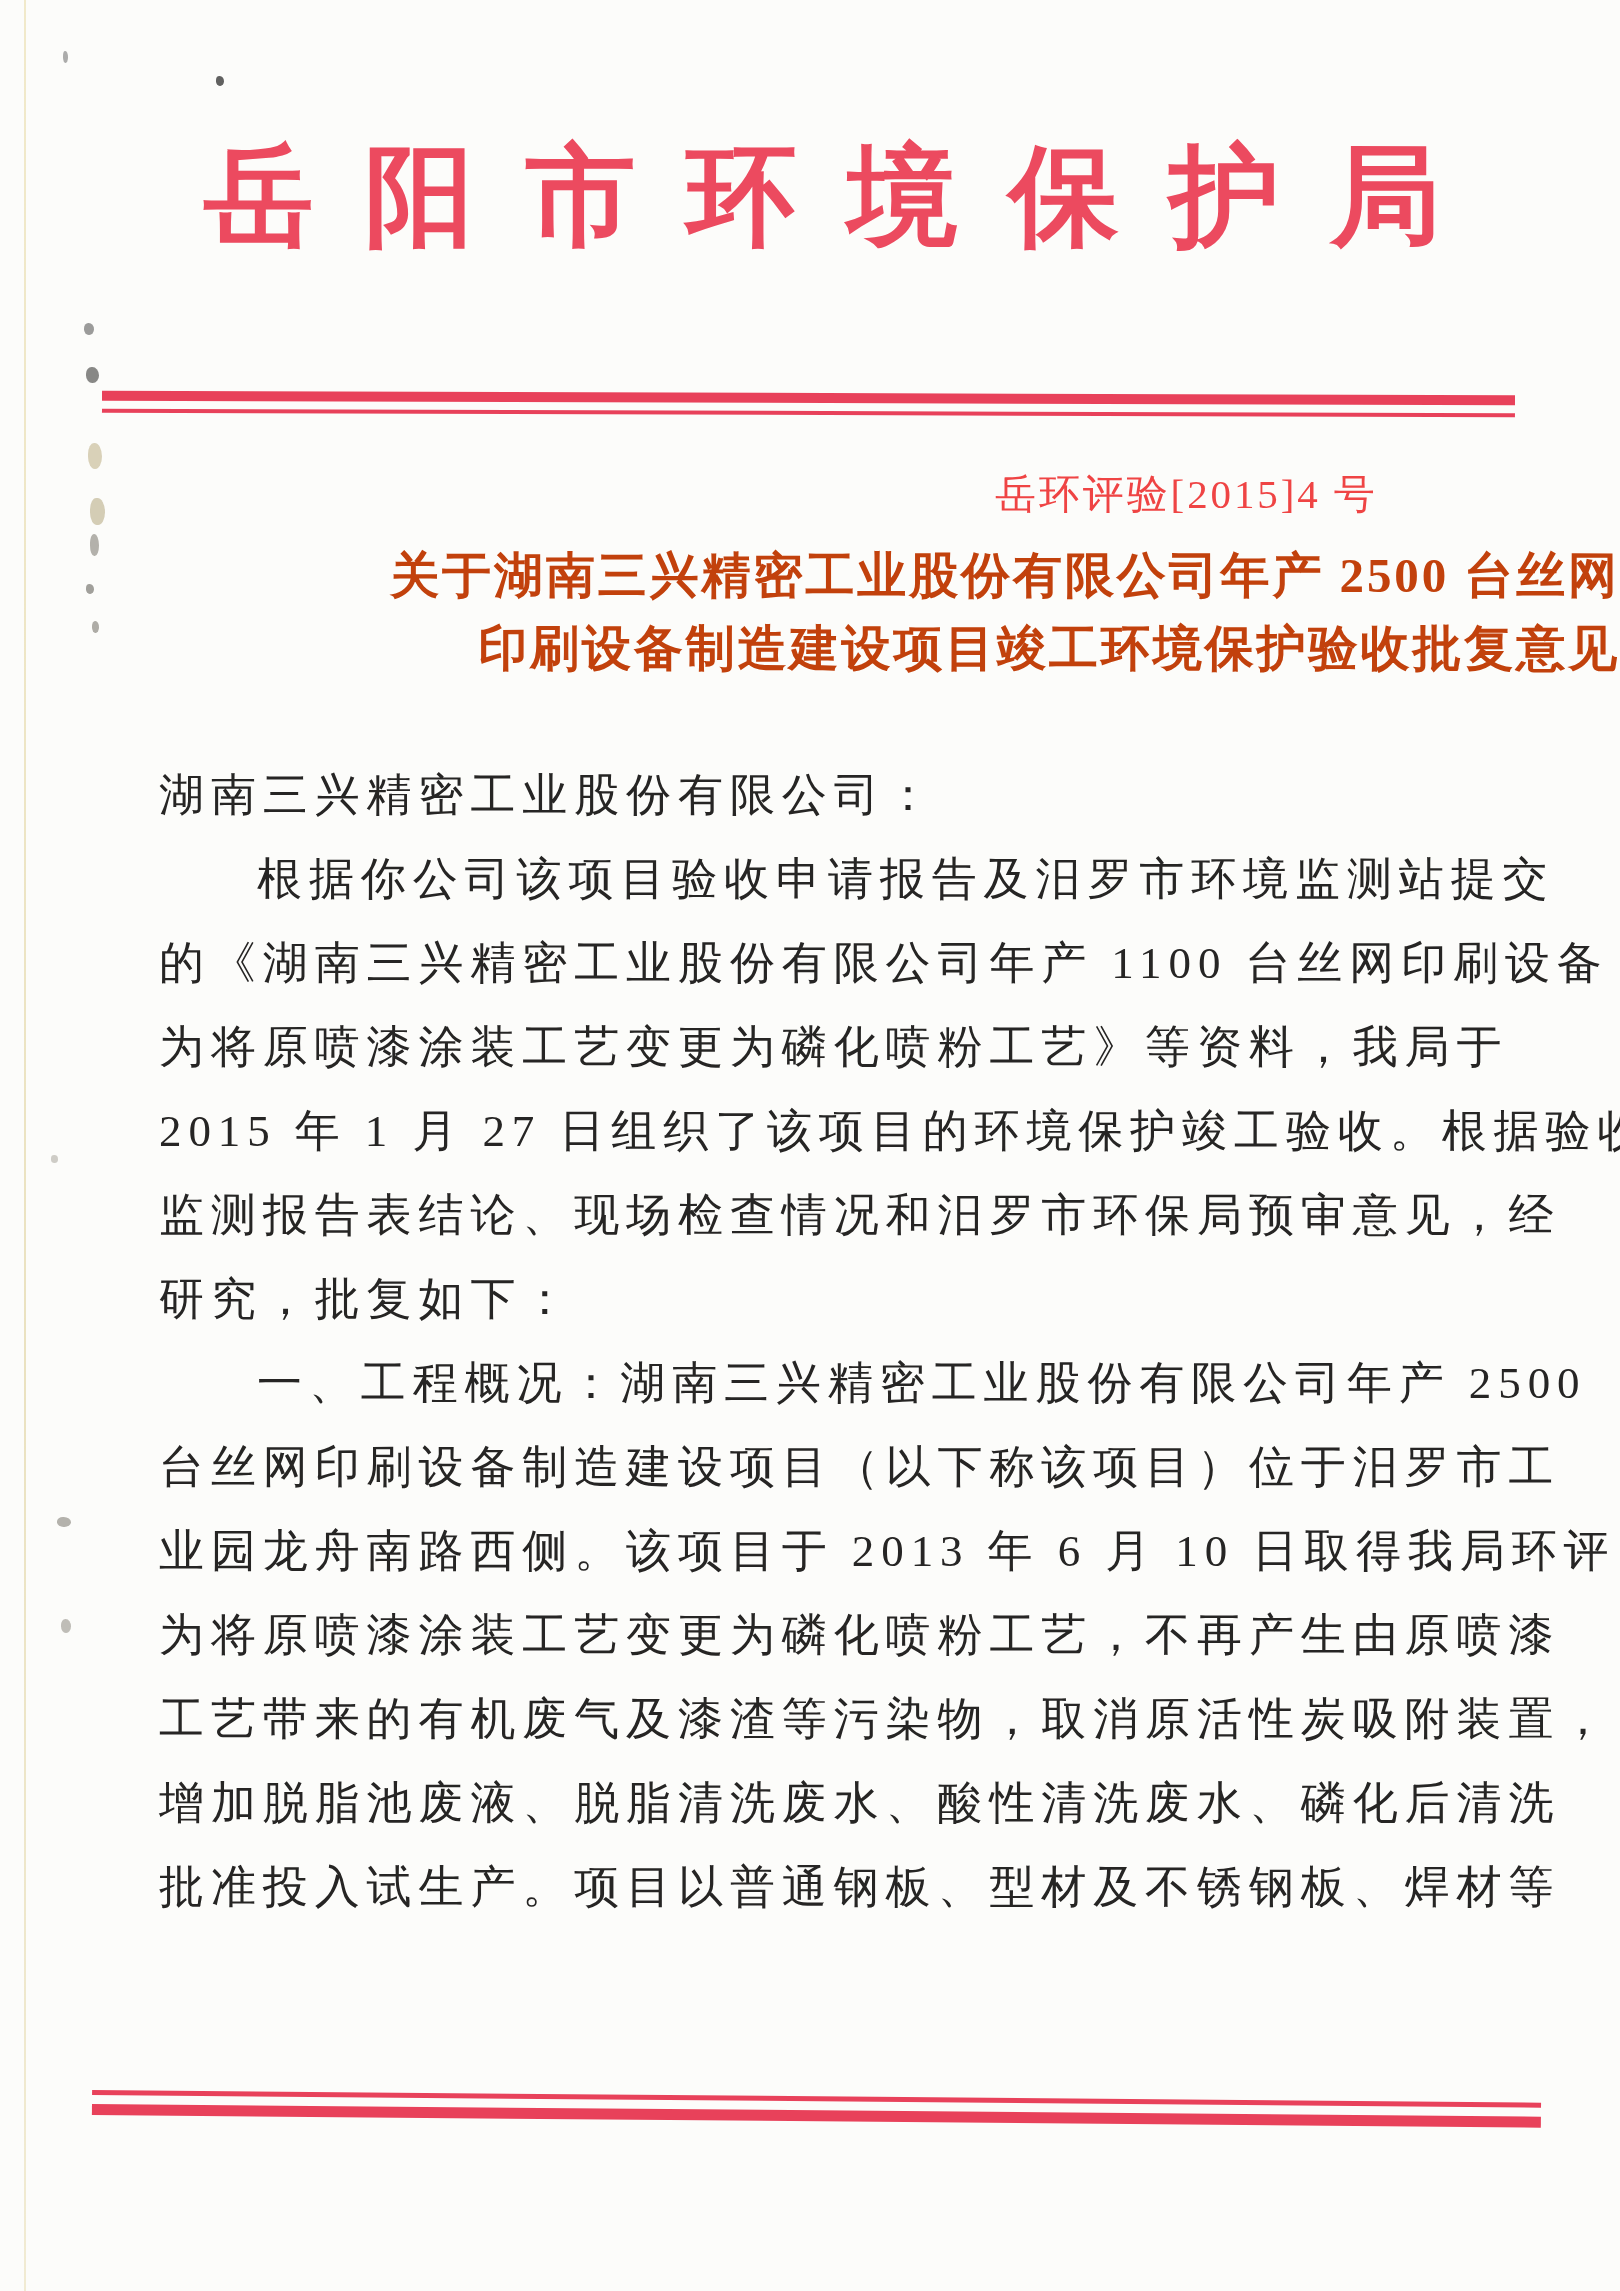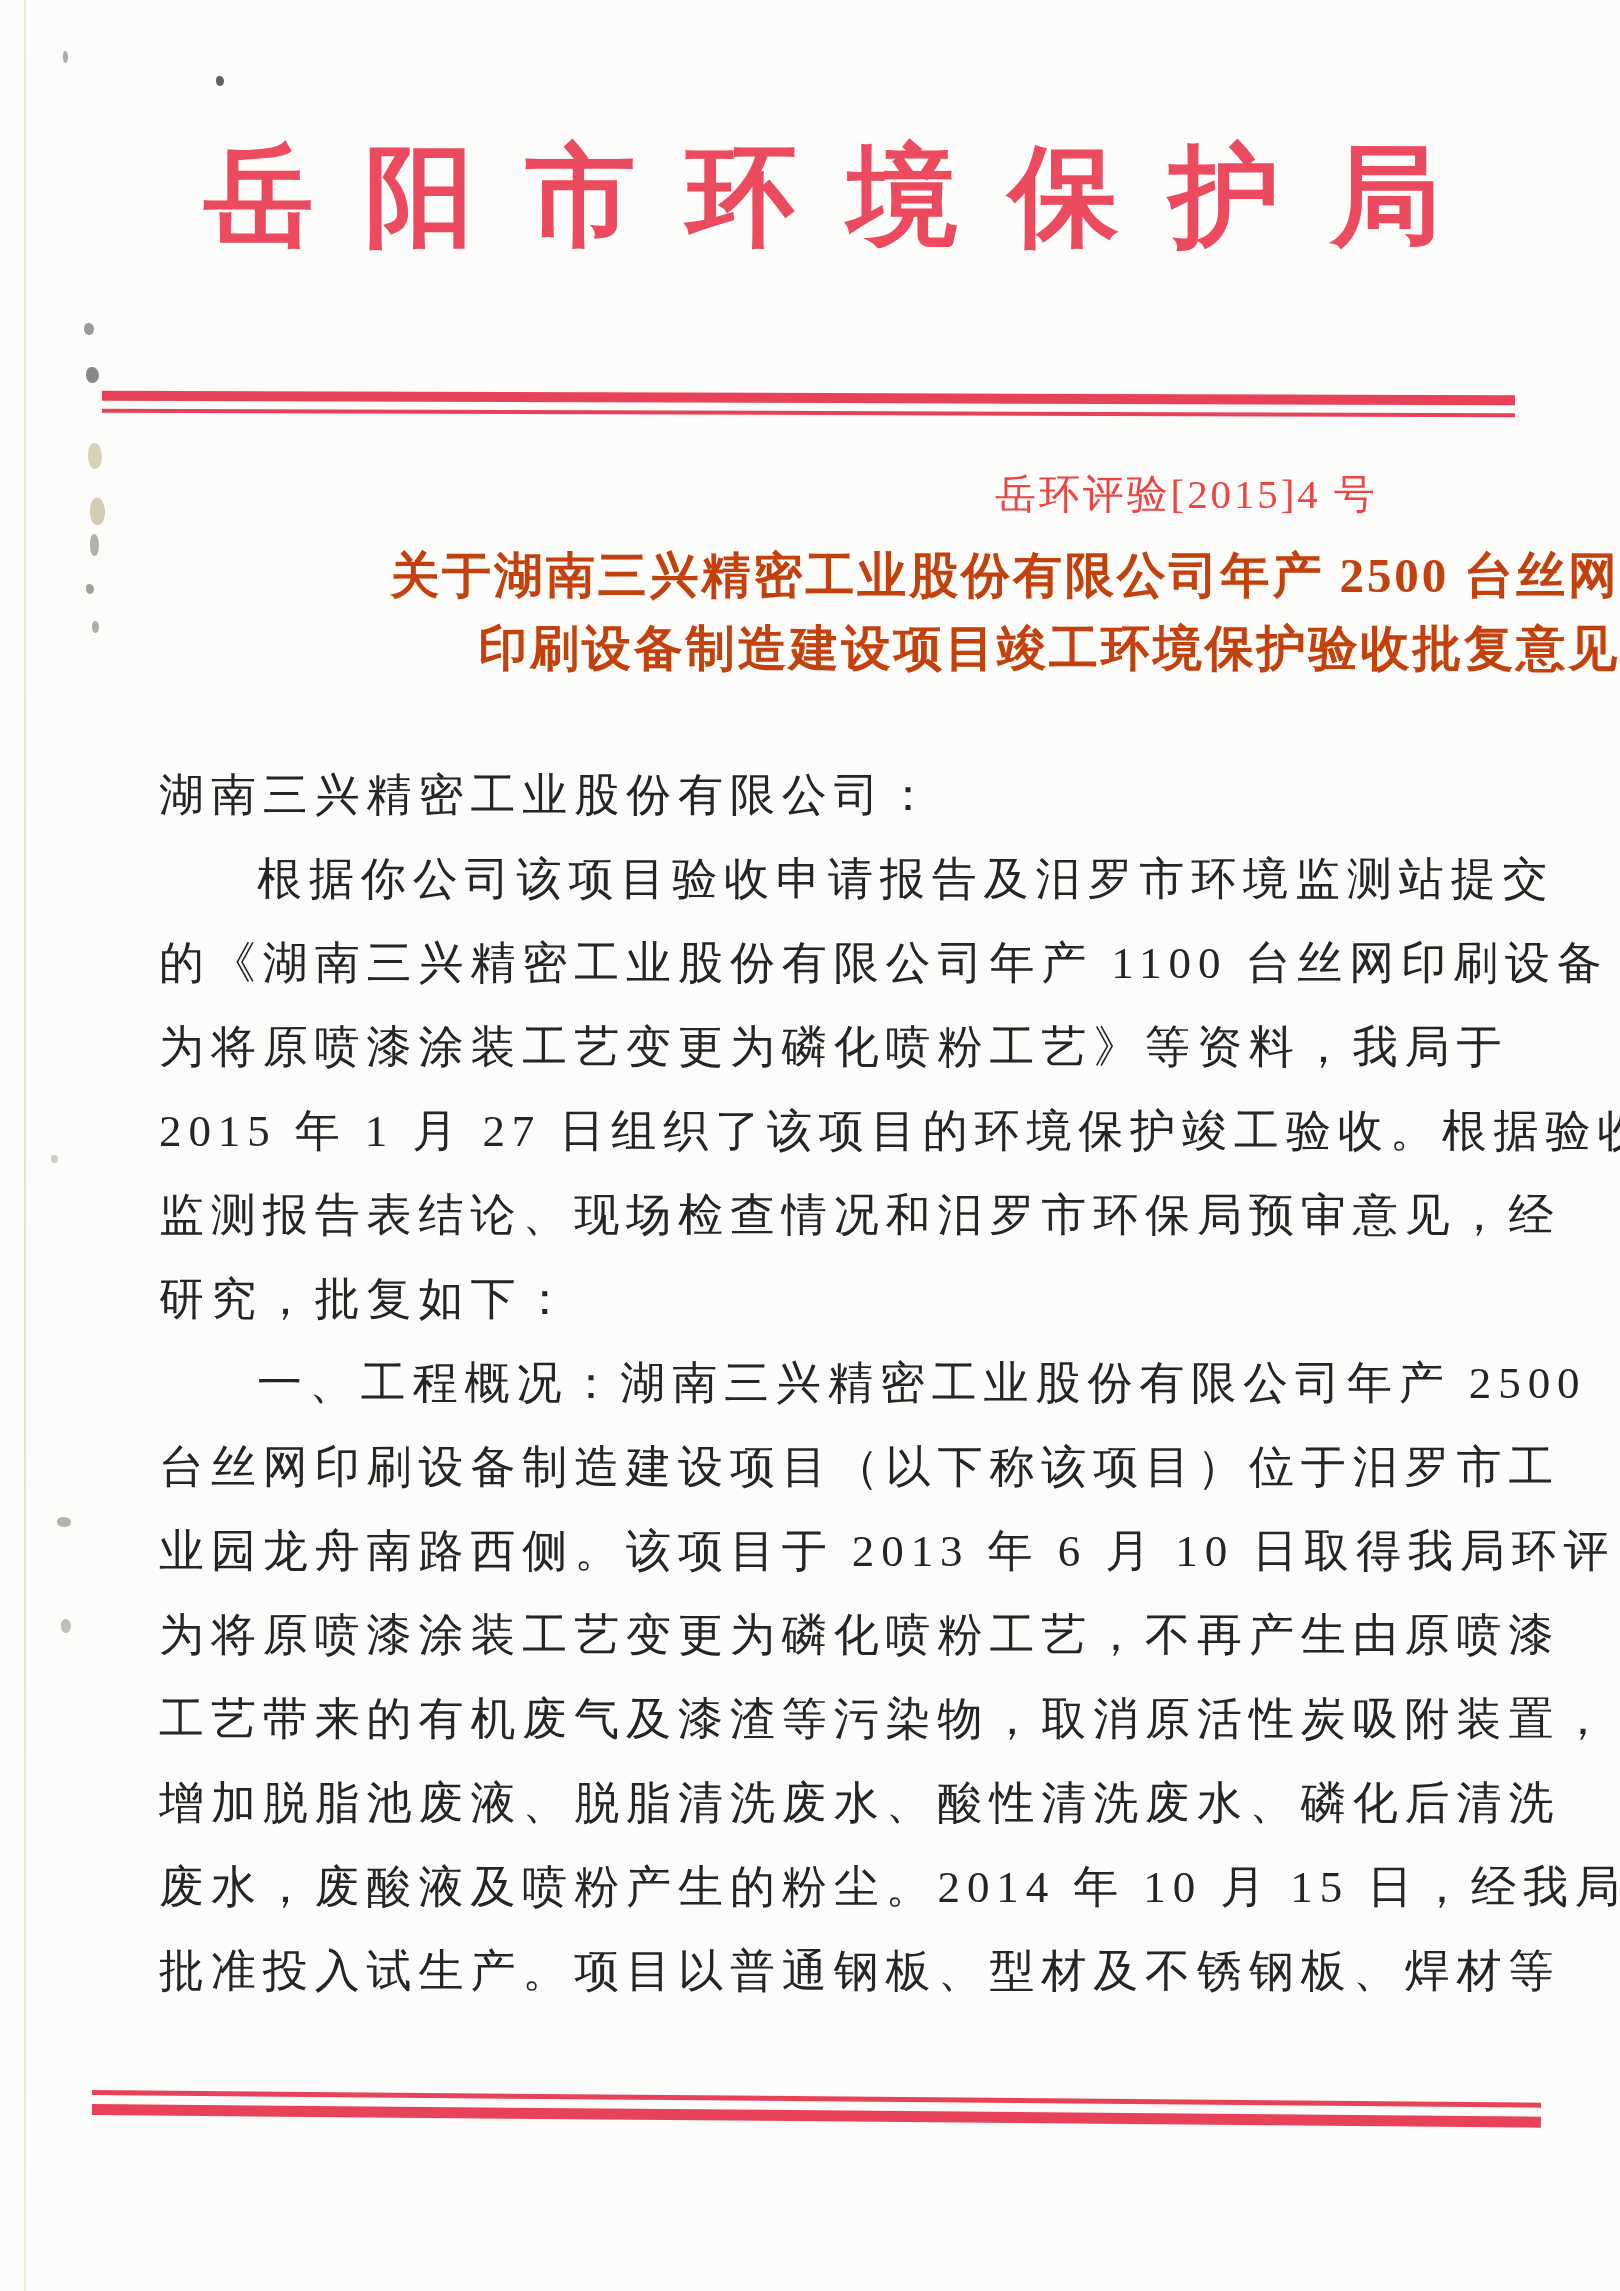--- a/index.html
+++ b/index.html
@@ -103,21 +103,20 @@
   <div class="line">为将原喷漆涂装工艺变更为磷化喷粉工艺》等资料，我局于</div>
   <div class="line">2015 年 1 月 27 日组织了该项目的环境保护竣工验收。根据验收</div>
   <div class="line">监测报告表结论、现场检查情况和汨罗市环保局预审意见，经</div>
   <div class="line">研究，批复如下：</div>
   <div class="line indent">一、工程概况：湖南三兴精密工业股份有限公司年产 2500</div>
   <div class="line">台丝网印刷设备制造建设项目（以下称该项目）位于汨罗市工</div>
   <div class="line">业园龙舟南路西侧。该项目于 2013 年 6 月 10 日取得我局环评</div>
   <div class="line">为将原喷漆涂装工艺变更为磷化喷粉工艺，不再产生由原喷漆</div>
   <div class="line">工艺带来的有机废气及漆渣等污染物，取消原活性炭吸附装置，</div>
   <div class="line">增加脱脂池废液、脱脂清洗废水、酸性清洗废水、磷化后清洗</div>
-  <div class="line">废水，废酸液及喷粉产生的粉尘。2014 年 10 月 15 日，经我局</div>
   <div class="line">批准投入试生产。项目以普通钢板、型材及不锈钢板、焊材等</div>
 </div>
 
 <div class="rule-bottom">
   <div class="bar-thin"></div>
   <div class="bar-thick"></div>
 </div>
 
 
 </body></html>

